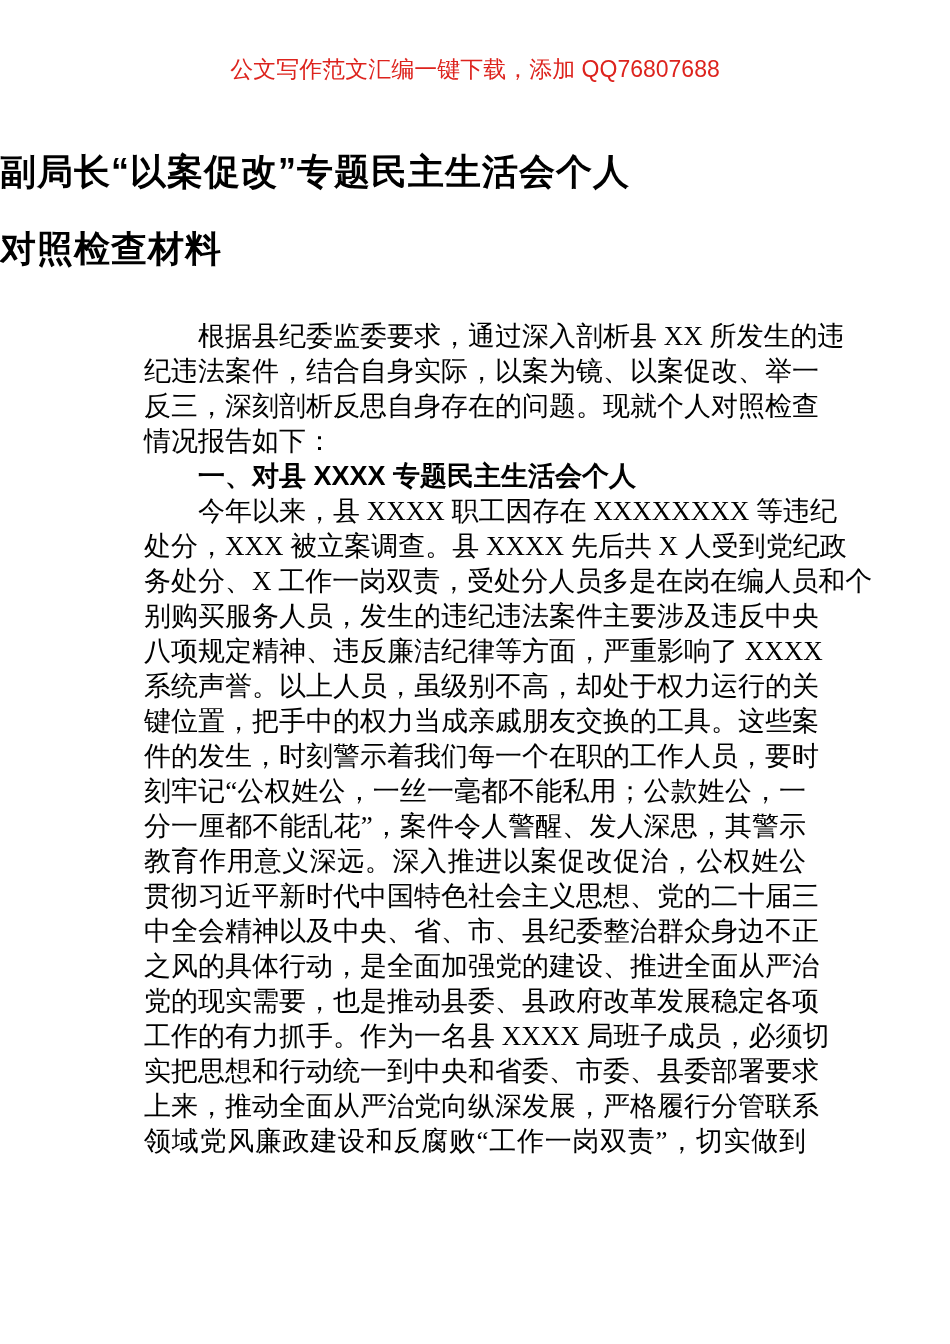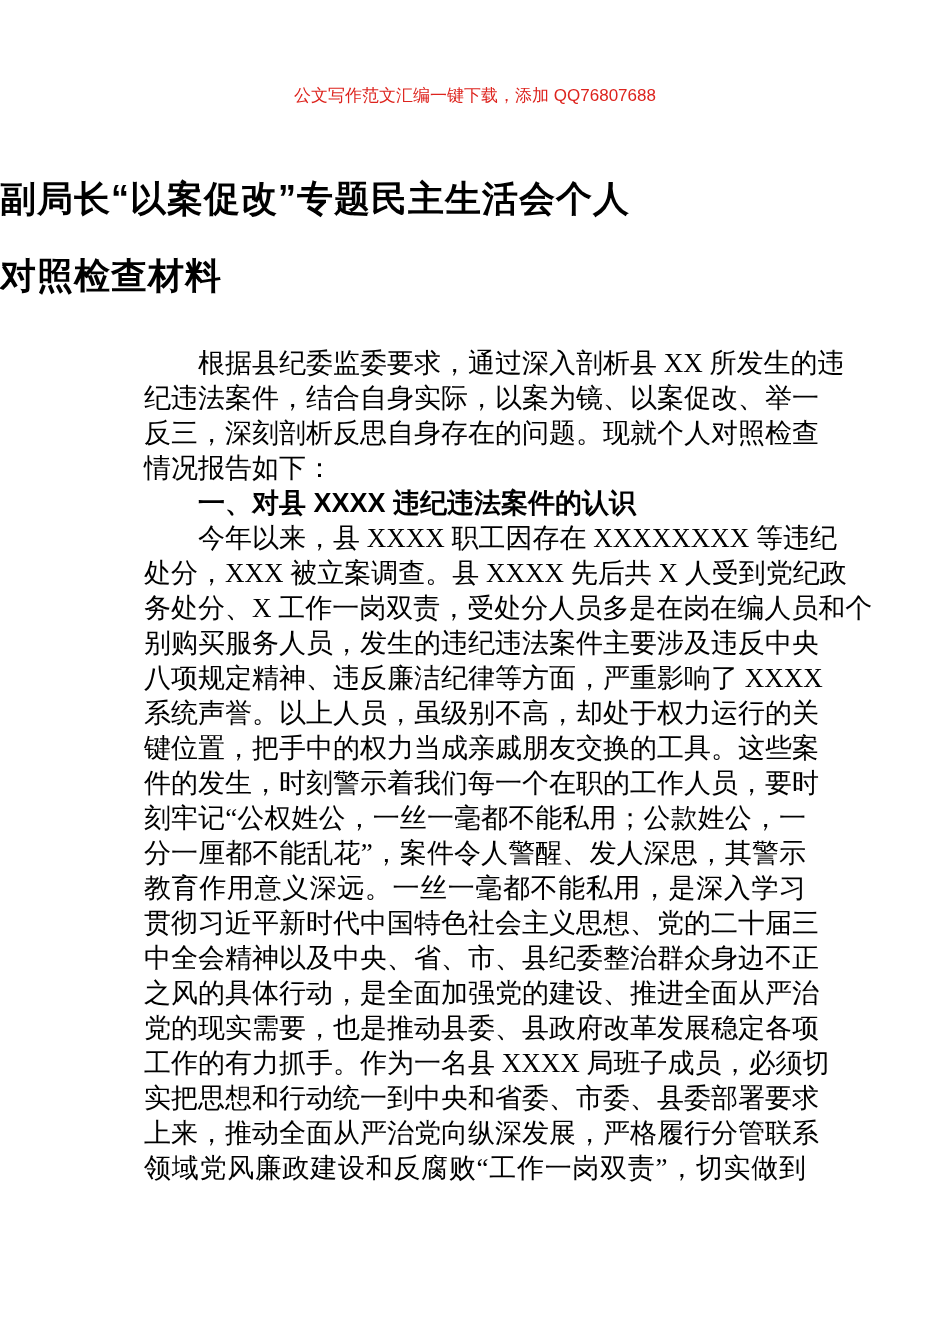--- a/index.html
+++ b/index.html
@@ -9,24 +9,24 @@
   }
   body {
     width: 950px;
     height: 1344px;
     position: relative;
     font-family: "Liberation Serif", serif;
     color: #000000;
     overflow: hidden;
   }
   .promo-banner {
-    padding-top: 82px;
+    padding-top: 55px;
     text-align: center;
     font-family: "Liberation Sans", sans-serif;
-    font-size: 17px;
+    font-size: 23px;
     line-height: 28px;
     font-weight: 500;
   }
   .doc-title {
     margin-top: 50px;
     text-align: left;
     font-family: "Liberation Sans", sans-serif;
     font-weight: 700;
     font-size: 36px;
     line-height: 77px;
@@ -69,34 +69,34 @@
 </div>
 
 <div class="doc-body">
     <div class="para body">
       <div class="line indent">根据县纪委监委要求，通过深入剖析县 XX 所发生的违</div>
       <div class="line">纪违法案件，结合自身实际，以案为镜、以案促改、举一</div>
       <div class="line">反三，深刻剖析反思自身存在的问题。现就个人对照检查</div>
       <div class="line end">情况报告如下：</div>
     </div>
     <div class="para heading">
-      <div class="line indent end">一、对县 XXXX 违纪违法案件的认识</div>
+      <div class="line indent end">一、对县 XXXX 专题民主生活会个人</div>
     </div>
     <div class="para body">
       <div class="line indent">今年以来，县 XXXX 职工因存在 XXXXXXXX 等违纪</div>
       <div class="line">处分，XXX 被立案调查。县 XXXX 先后共 X 人受到党纪政</div>
       <div class="line">务处分、X 工作一岗双责，受处分人员多是在岗在编人员和个</div>
       <div class="line">别购买服务人员，发生的违纪违法案件主要涉及违反中央</div>
       <div class="line">八项规定精神、违反廉洁纪律等方面，严重影响了 XXXX</div>
       <div class="line">系统声誉。以上人员，虽级别不高，却处于权力运行的关</div>
       <div class="line">键位置，把手中的权力当成亲戚朋友交换的工具。这些案</div>
       <div class="line">件的发生，时刻警示着我们每一个在职的工作人员，要时</div>
       <div class="line">刻牢记“公权姓公，一丝一毫都不能私用；公款姓公，一</div>
       <div class="line">分一厘都不能乱花”，案件令人警醒、发人深思，其警示</div>
-      <div class="line">教育作用意义深远。一丝一毫都不能私用，是深入学习</div>
+      <div class="line">教育作用意义深远。深入推进以案促改促治，公权姓公</div>
       <div class="line">贯彻习近平新时代中国特色社会主义思想、党的二十届三</div>
       <div class="line">中全会精神以及中央、省、市、县纪委整治群众身边不正</div>
       <div class="line">之风的具体行动，是全面加强党的建设、推进全面从严治</div>
       <div class="line">党的现实需要，也是推动县委、县政府改革发展稳定各项</div>
       <div class="line">工作的有力抓手。作为一名县 XXXX 局班子成员，必须切</div>
       <div class="line">实把思想和行动统一到中央和省委、市委、县委部署要求</div>
       <div class="line">上来，推动全面从严治党向纵深发展，严格履行分管联系</div>
       <div class="line">领域党风廉政建设和反腐败“工作一岗双责”，切实做到</div>
     </div>
   </div>

